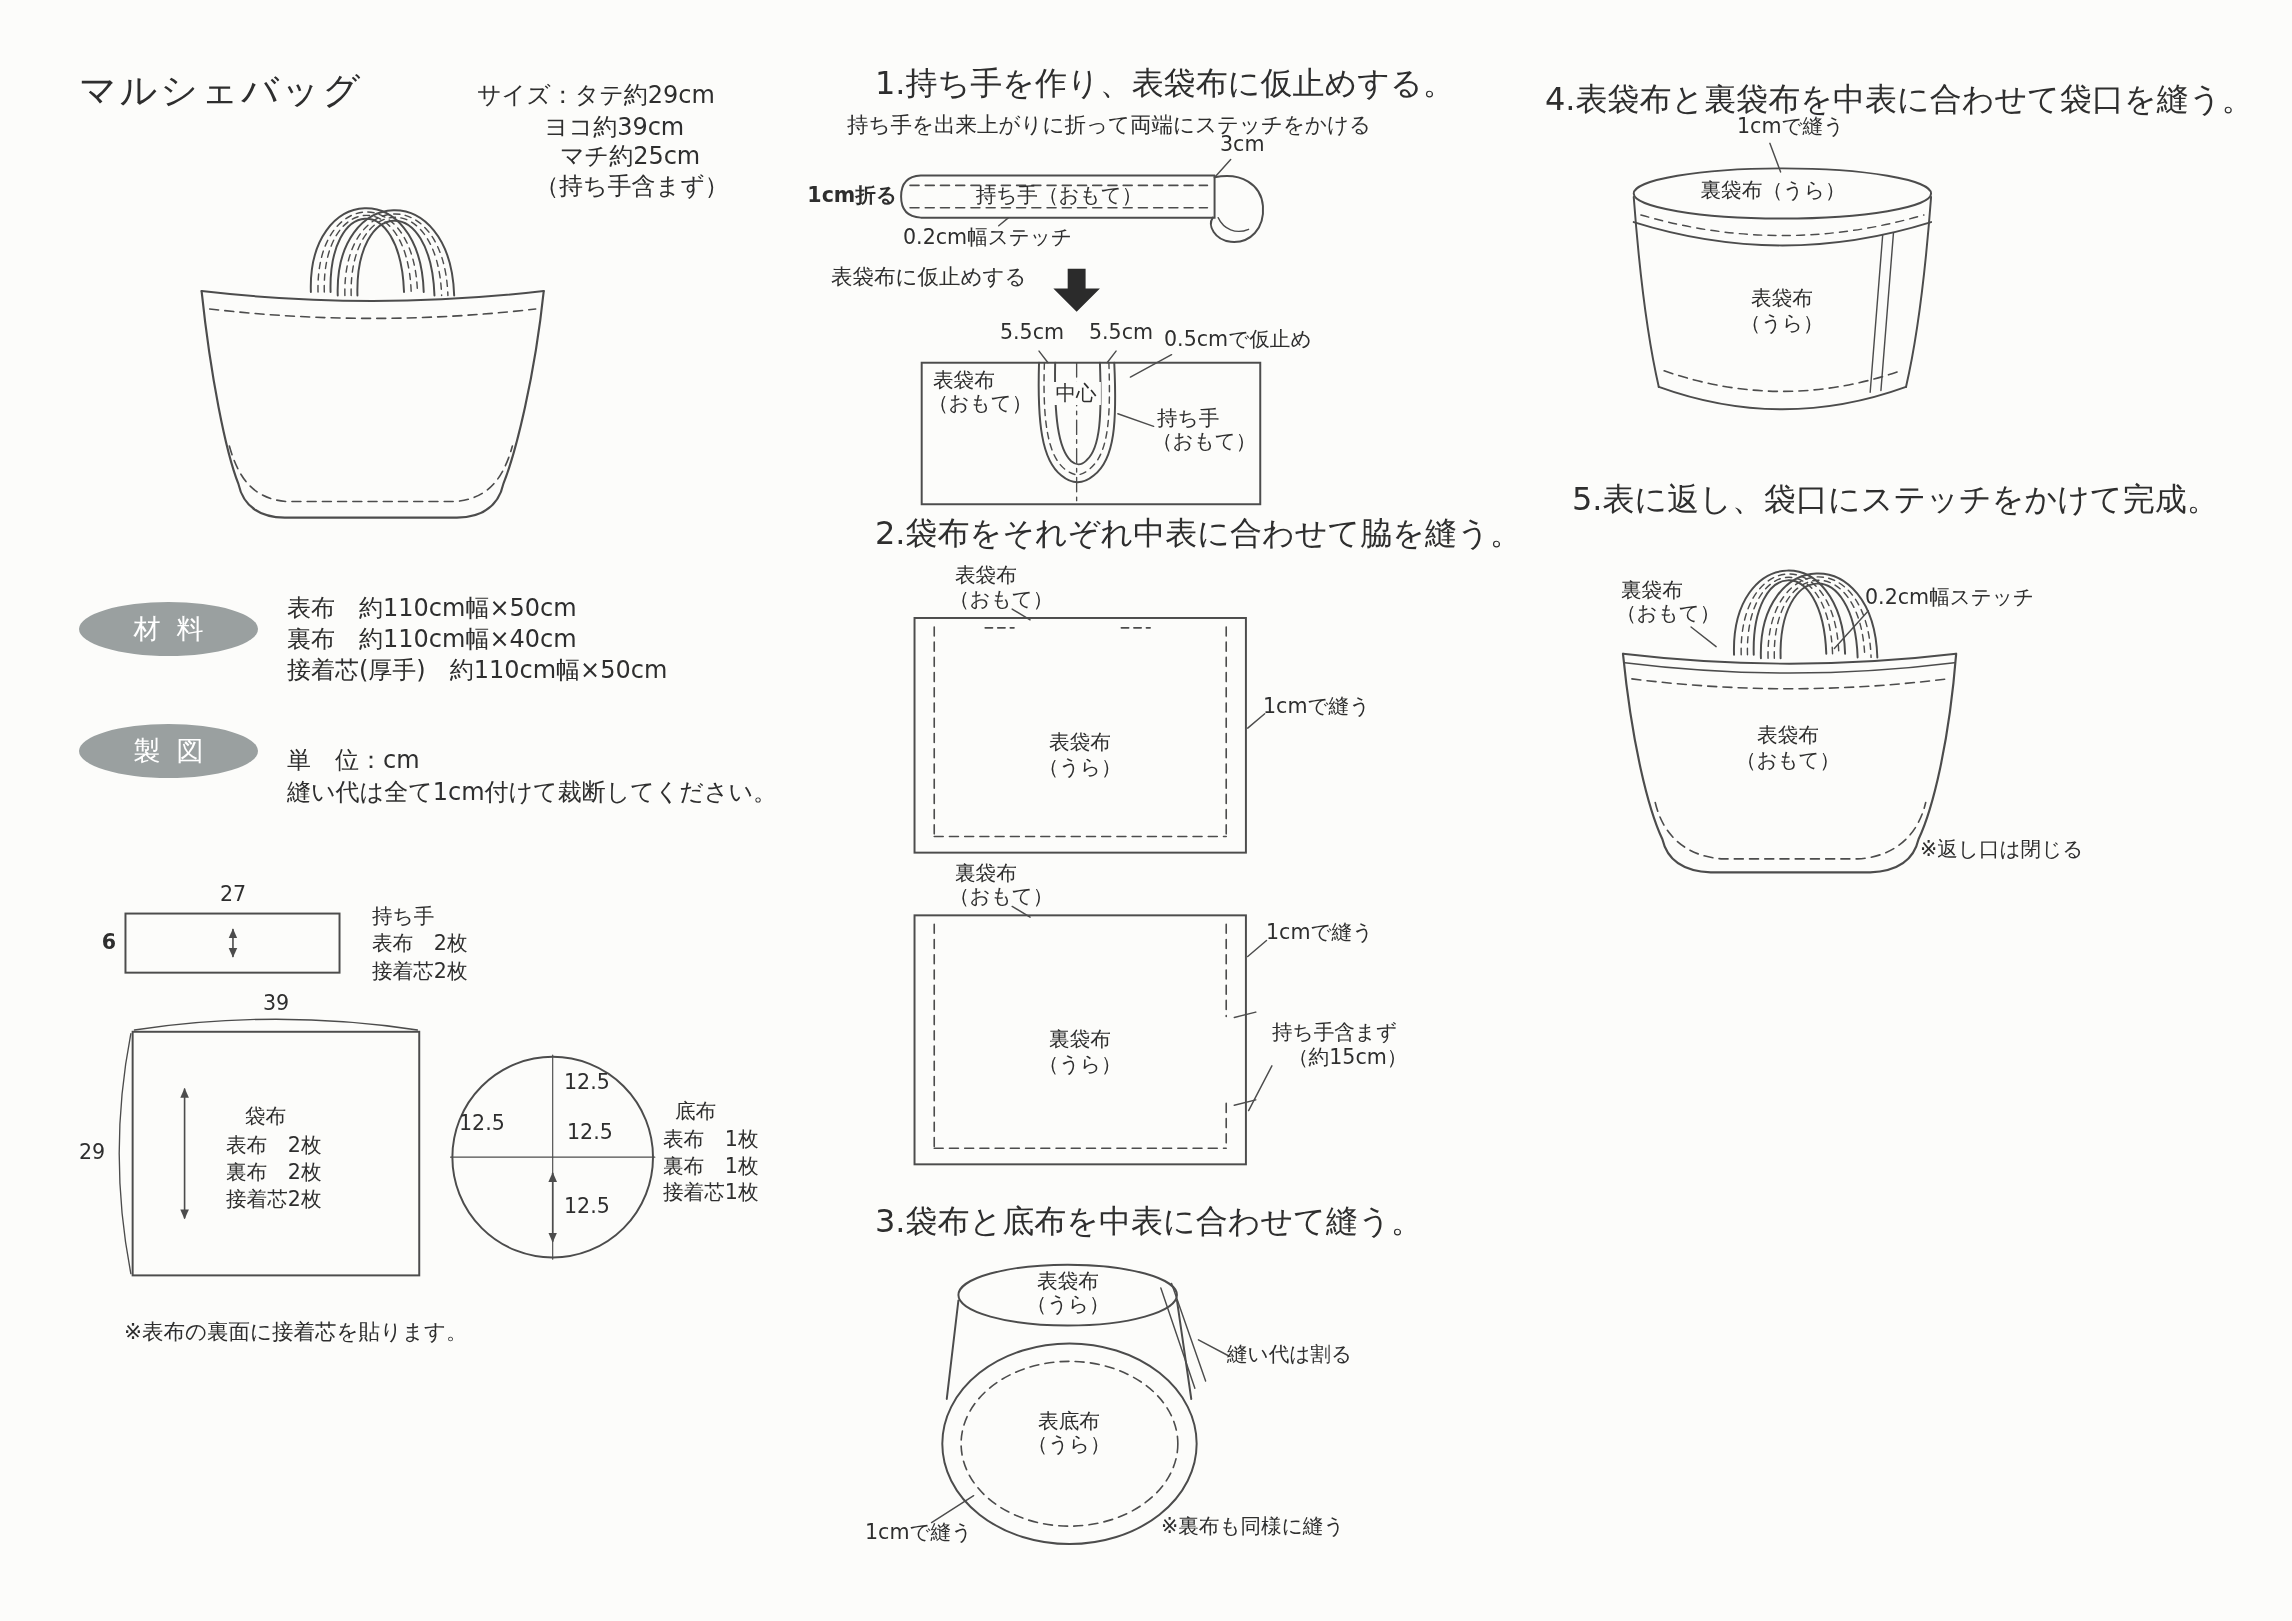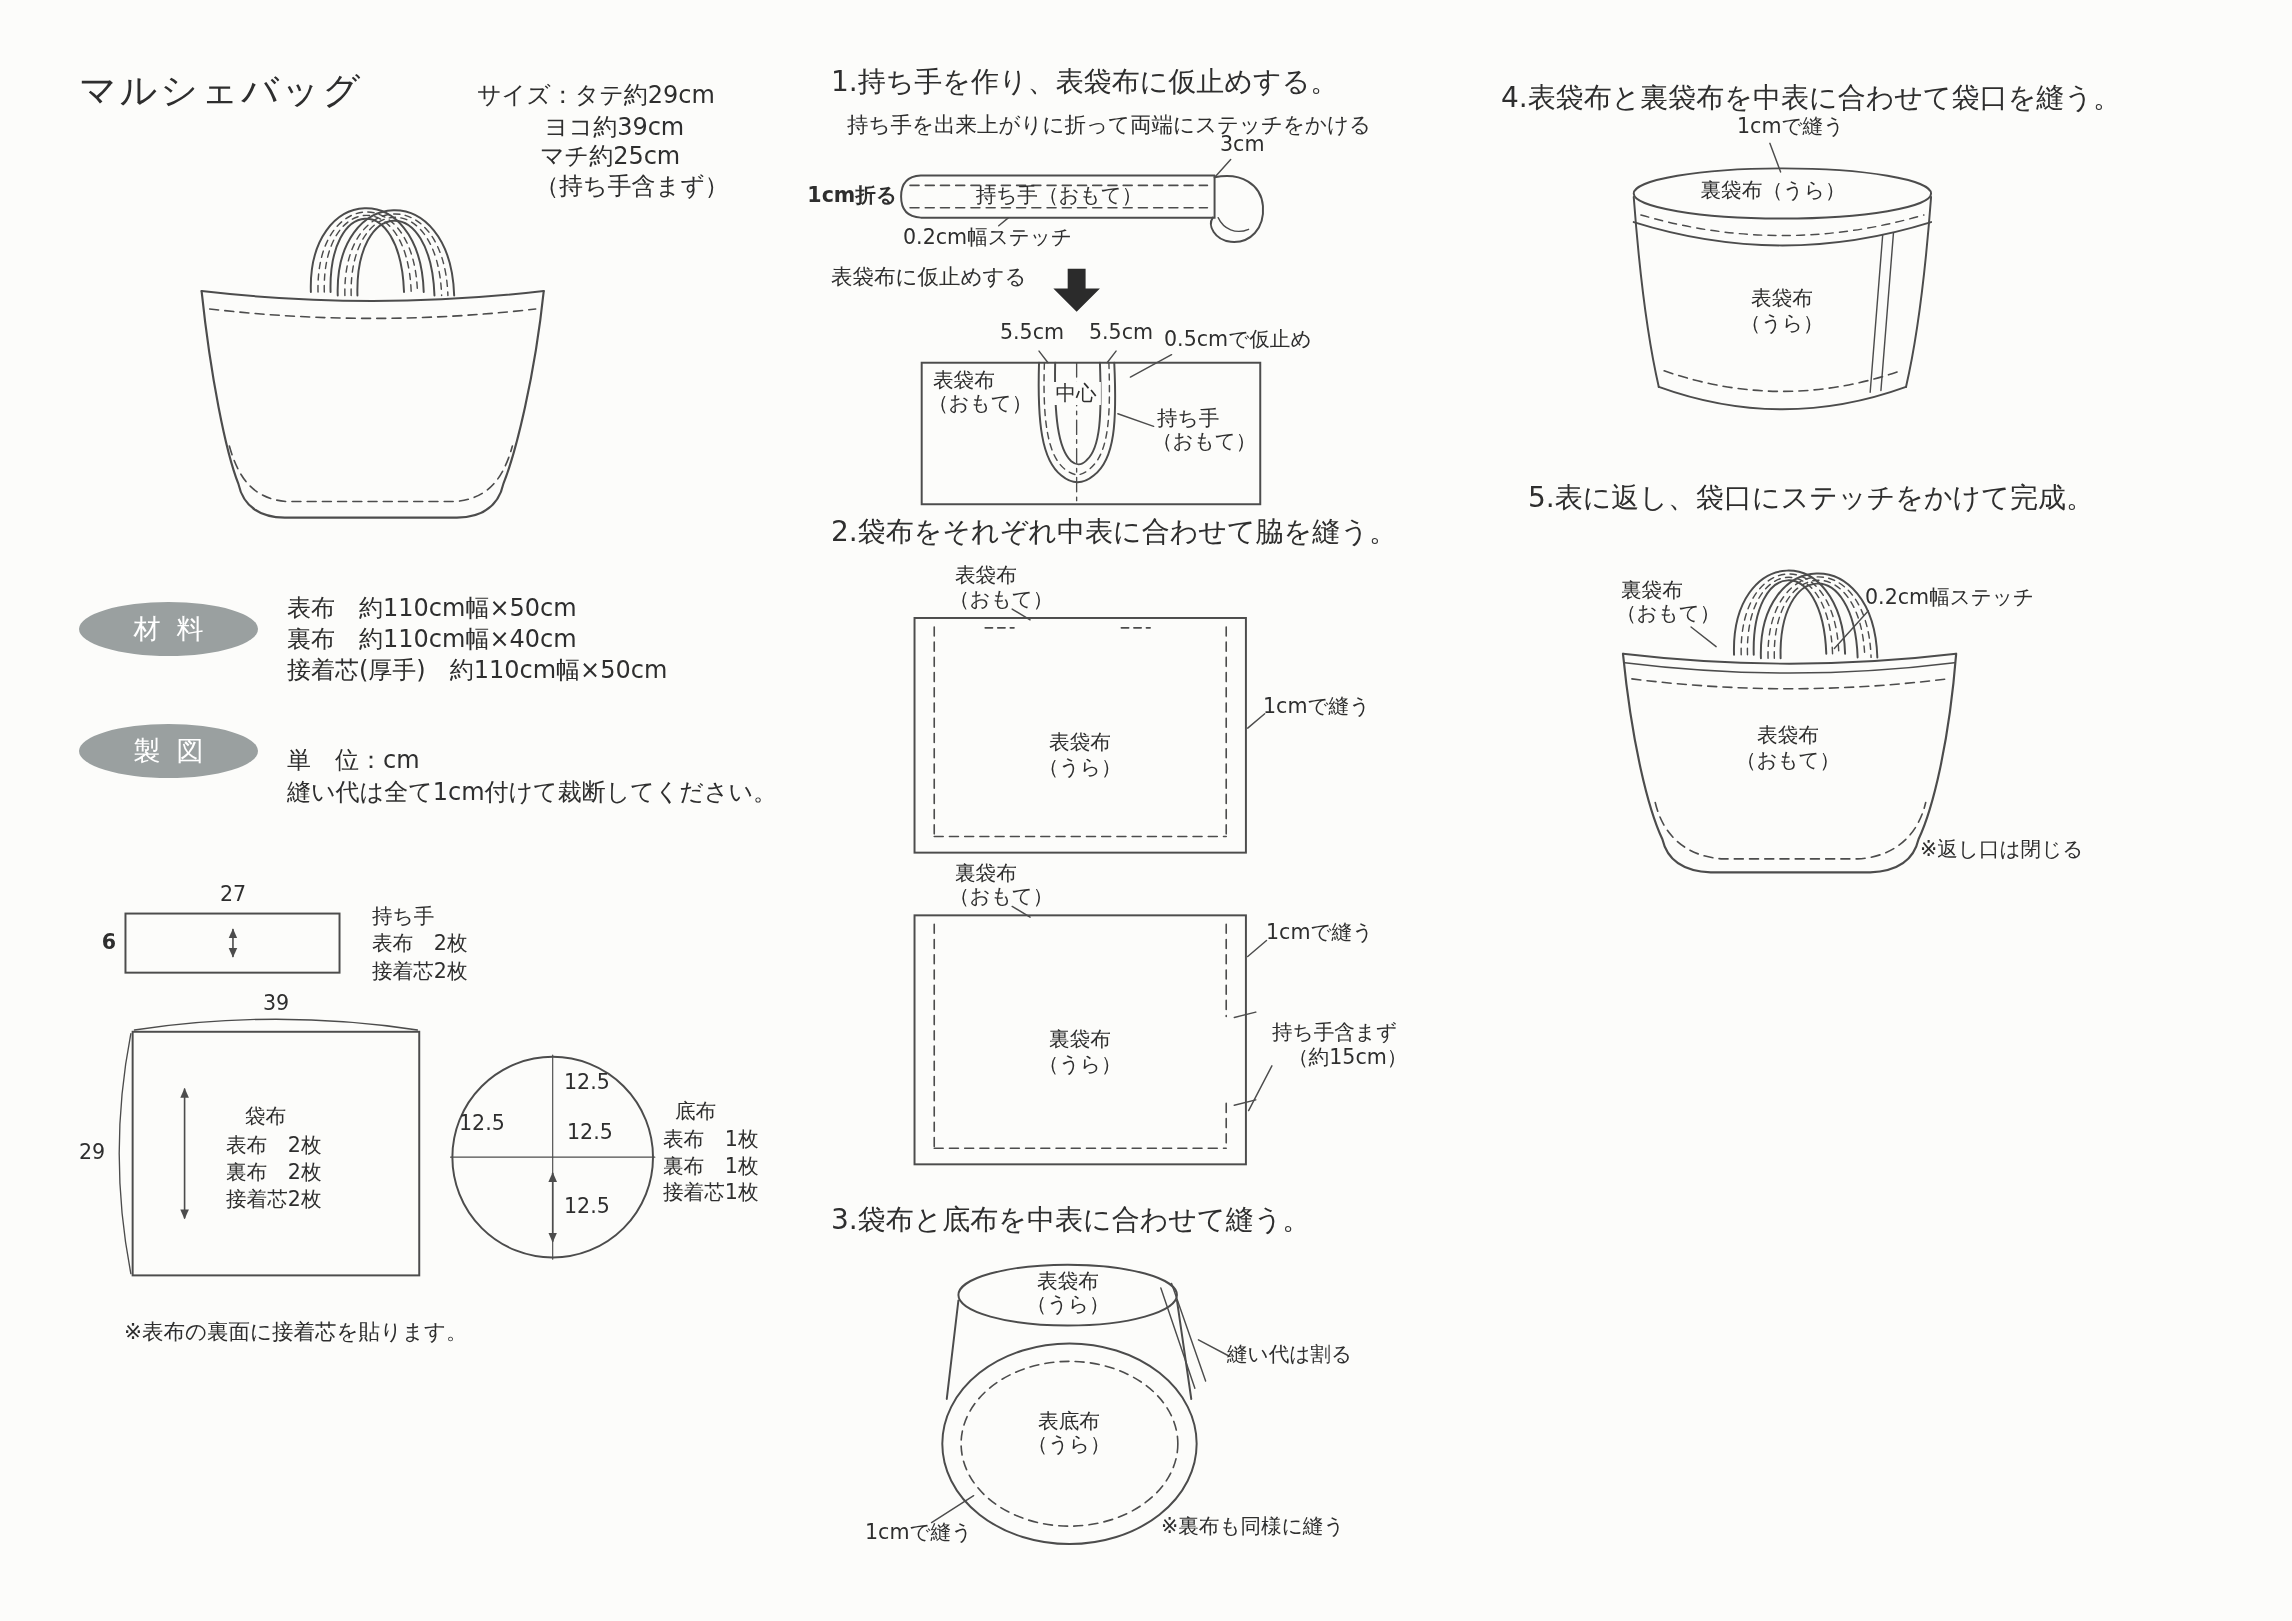--- a/index.html
+++ b/index.html
@@ -6,21 +6,21 @@
   body{
     width:2293px;height:1622px;position:relative;overflow:hidden;
     background:#fcfcfa;color:#2e2e2e;
     font-family:"DejaVu Sans","Liberation Sans",sans-serif;
   }
   #art{position:absolute;left:0;top:0;z-index:0;}
   .lbl{position:absolute;white-space:nowrap;line-height:1.12;z-index:2;}
   .c{transform:translateX(-50%);}
   .r{transform:translateX(-100%);font-weight:bold;}
   .title{font-size:37px;letter-spacing:2.7px;}
-  .h{font-size:28px;}
+  .h{font-size:32px;margin-left:44px;}
   .t{font-size:24px;}
   .m{font-size:21.5px;}
   .s{font-size:20.6px;}
   .wbg{background:#fcfcfa;padding:0 4.5px;}
   .badge{
     position:absolute;width:179px;height:54px;border-radius:50%;
     background:#9aa0a0;display:flex;align-items:center;justify-content:center;z-index:2;
   }
   .badge span{color:#ffffff;font-size:27px;letter-spacing:16px;text-indent:16px;}
 </style>
@@ -156,21 +156,21 @@
     <path stroke-width="1.6" stroke-dasharray="7 6" d="M 1974 735 C 1971 618 2085 610 2089 734"></path>
     <path stroke-width="1.6" stroke-dasharray="7 6" d="M 1981 735 C 1978 623 2078 615 2082 734"></path>
     <line x1="1888" y1="700" x2="1916" y2="722" stroke-width="1.6"></line>
     <line x1="2086" y1="682" x2="2048" y2="724" stroke-width="1.6"></line>
   </g>
 </svg>
 
 <div class="lbl title" style="left:79px;top:70px">マルシェバッグ</div>
 <div class="lbl t" style="left:477px;top:82px">サイズ：タテ約29cm</div>
 <div class="lbl t" style="left:544px;top:114px">ヨコ約39cm</div>
-<div class="lbl t" style="left:540px;top:143px">マチ約25cm</div>
+<div class="lbl t" style="left:560px;top:143px">マチ約25cm</div>
 <div class="lbl t" style="left:535px;top:173px">（持ち手含まず）</div>
 
 <div class="badge" style="left:79px;top:602px">
     <span>材料</span>
   </div>
 <div class="lbl t" style="left:287px;top:595px">表布　約110cm幅×50cm</div>
 <div class="lbl t" style="left:287px;top:626px">裏布　約110cm幅×40cm</div>
 <div class="lbl t" style="left:287px;top:657px">接着芯(厚手)　約110cm幅×50cm</div>
 
 <div class="badge" style="left:79px;top:724px">

